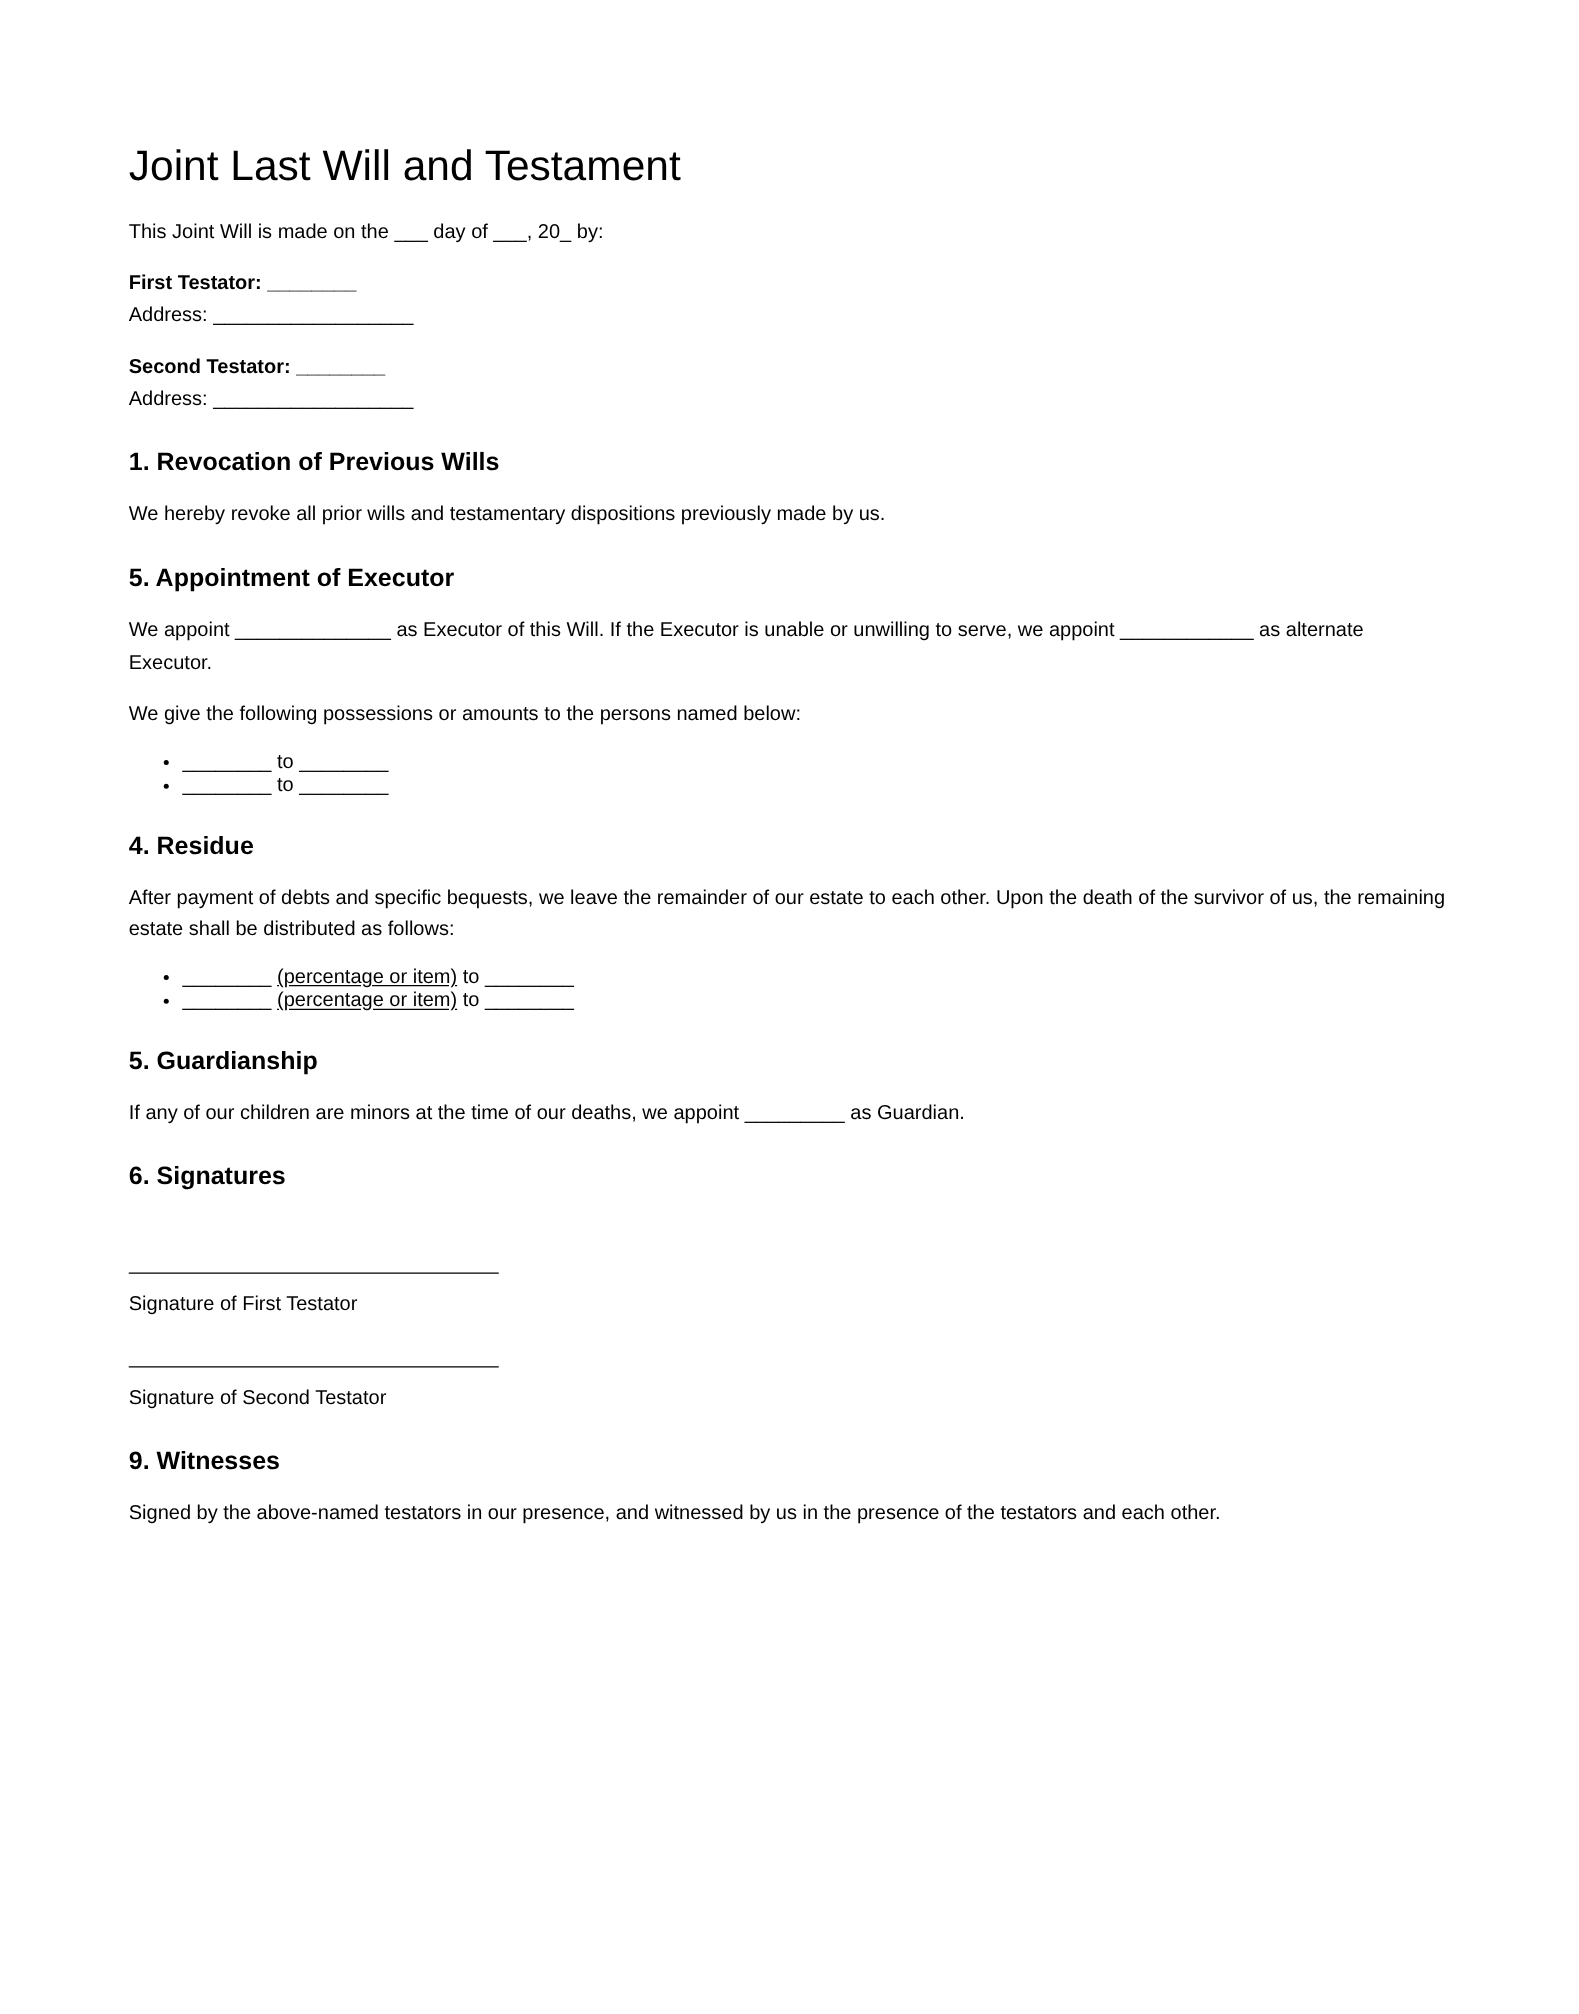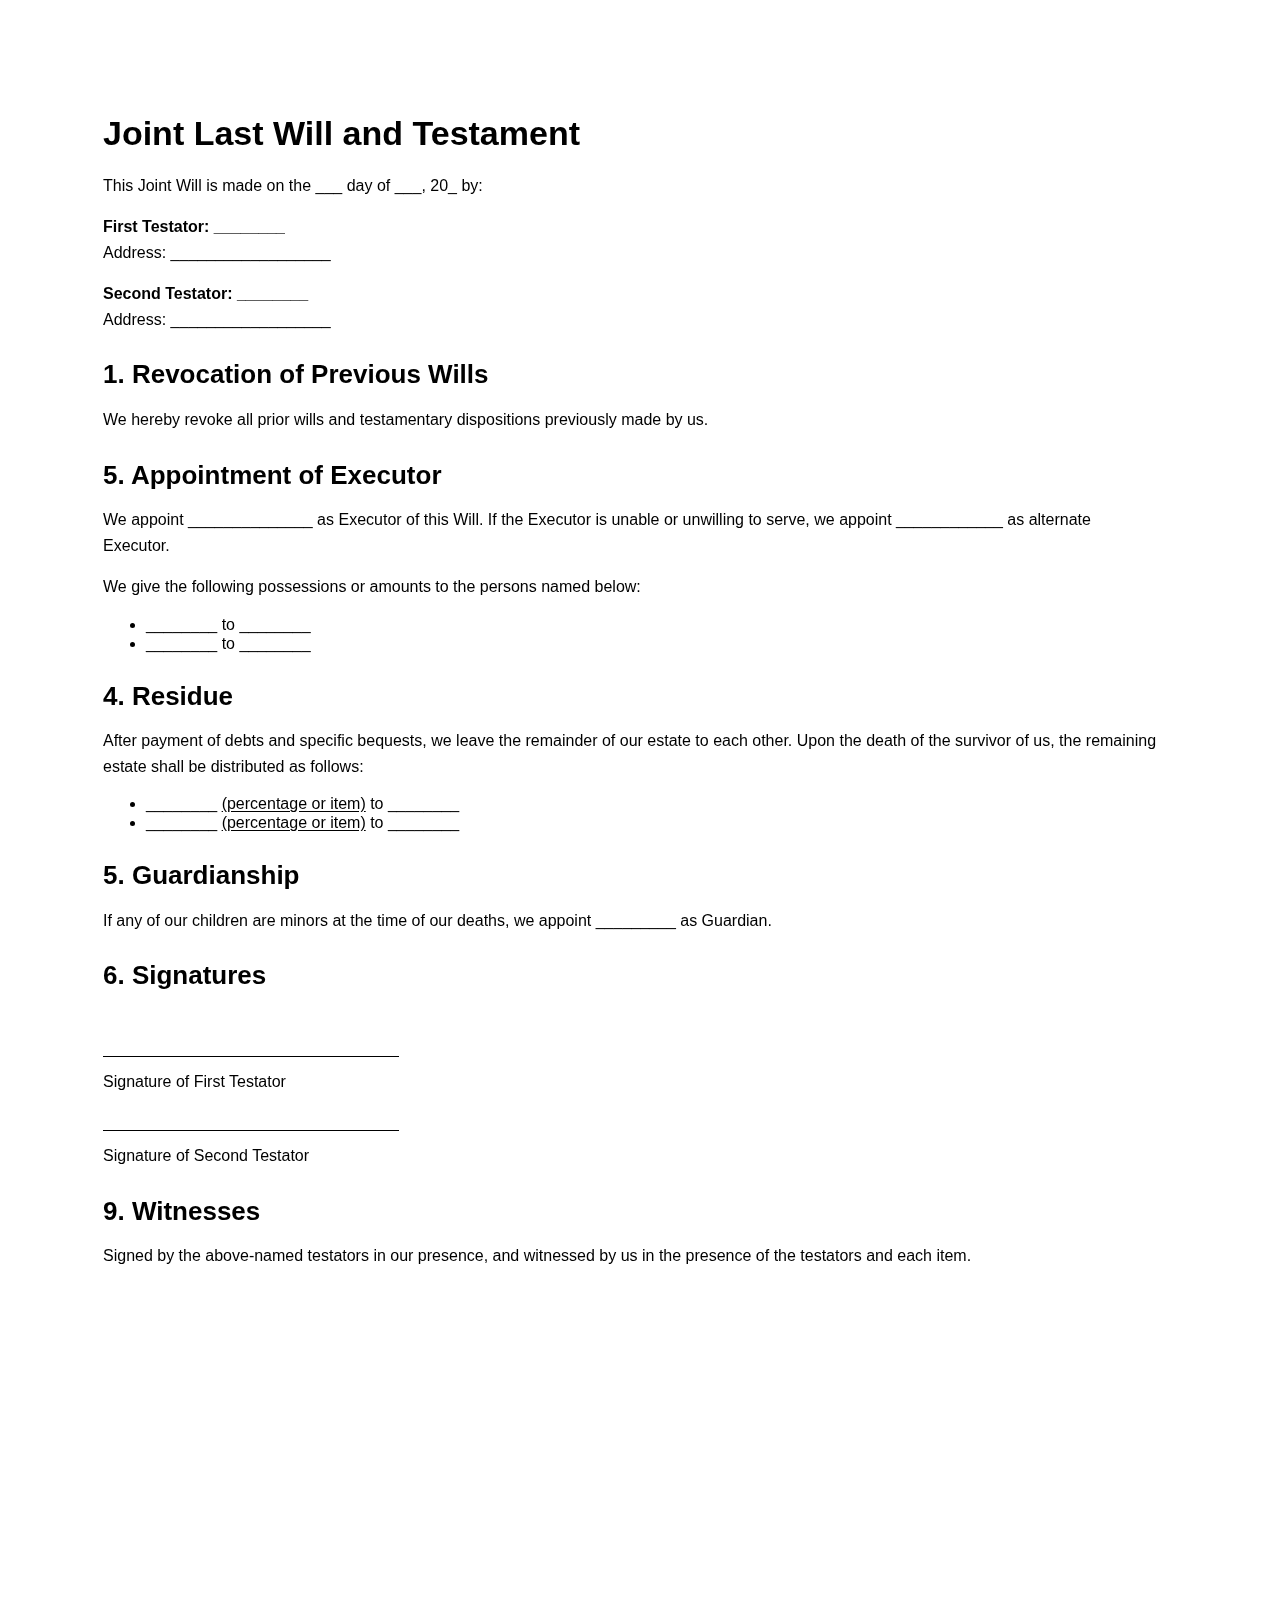--- a/index.html
+++ b/index.html
@@ -16,25 +16,25 @@
   }
   .doc {
     width: 1263px;
     min-height: 1611px;
     padding: 112px 103px 60px 103px;
     background: #ffffff;
   }
   h1 {
     font-size: 34px;
     line-height: 1.25;
-    font-weight: 700;
+    font-weight: 400;
     margin: 0 0 18px 0;
   }
   h2 {
-    font-size: 26px;
+    font-size: 20px;
     line-height: 1.25;
     font-weight: 700;
     margin: 26px 0 16px 0;
   }
   p { margin: 0 0 16px 0; }
   .party-block { margin: 0 0 16px 0; }
   .party-name { font-weight: 700; text-align: center; }
   ul.blank-list {
     margin: 0 0 16px 0;
     padding-left: 43px;
@@ -111,16 +111,16 @@
     <div class="sig-space"></div>
     <div class="sig-line"></div>
     <p class="sig-label">Signature of First Testator</p>
     <div class="sig-gap"></div>
     <div class="sig-line"></div>
     <p class="sig-label">Signature of Second Testator</p>
   </section>
 
   <section>
     <h2>9. Witnesses</h2>
-    <p>Signed by the above-named testators in our presence, and witnessed by us in the presence of the testators and each item.</p>
+    <p>Signed by the above-named testators in our presence, and witnessed by us in the presence of the testators and each other.</p>
   </section>
 
 </div>
 
 </body></html>

